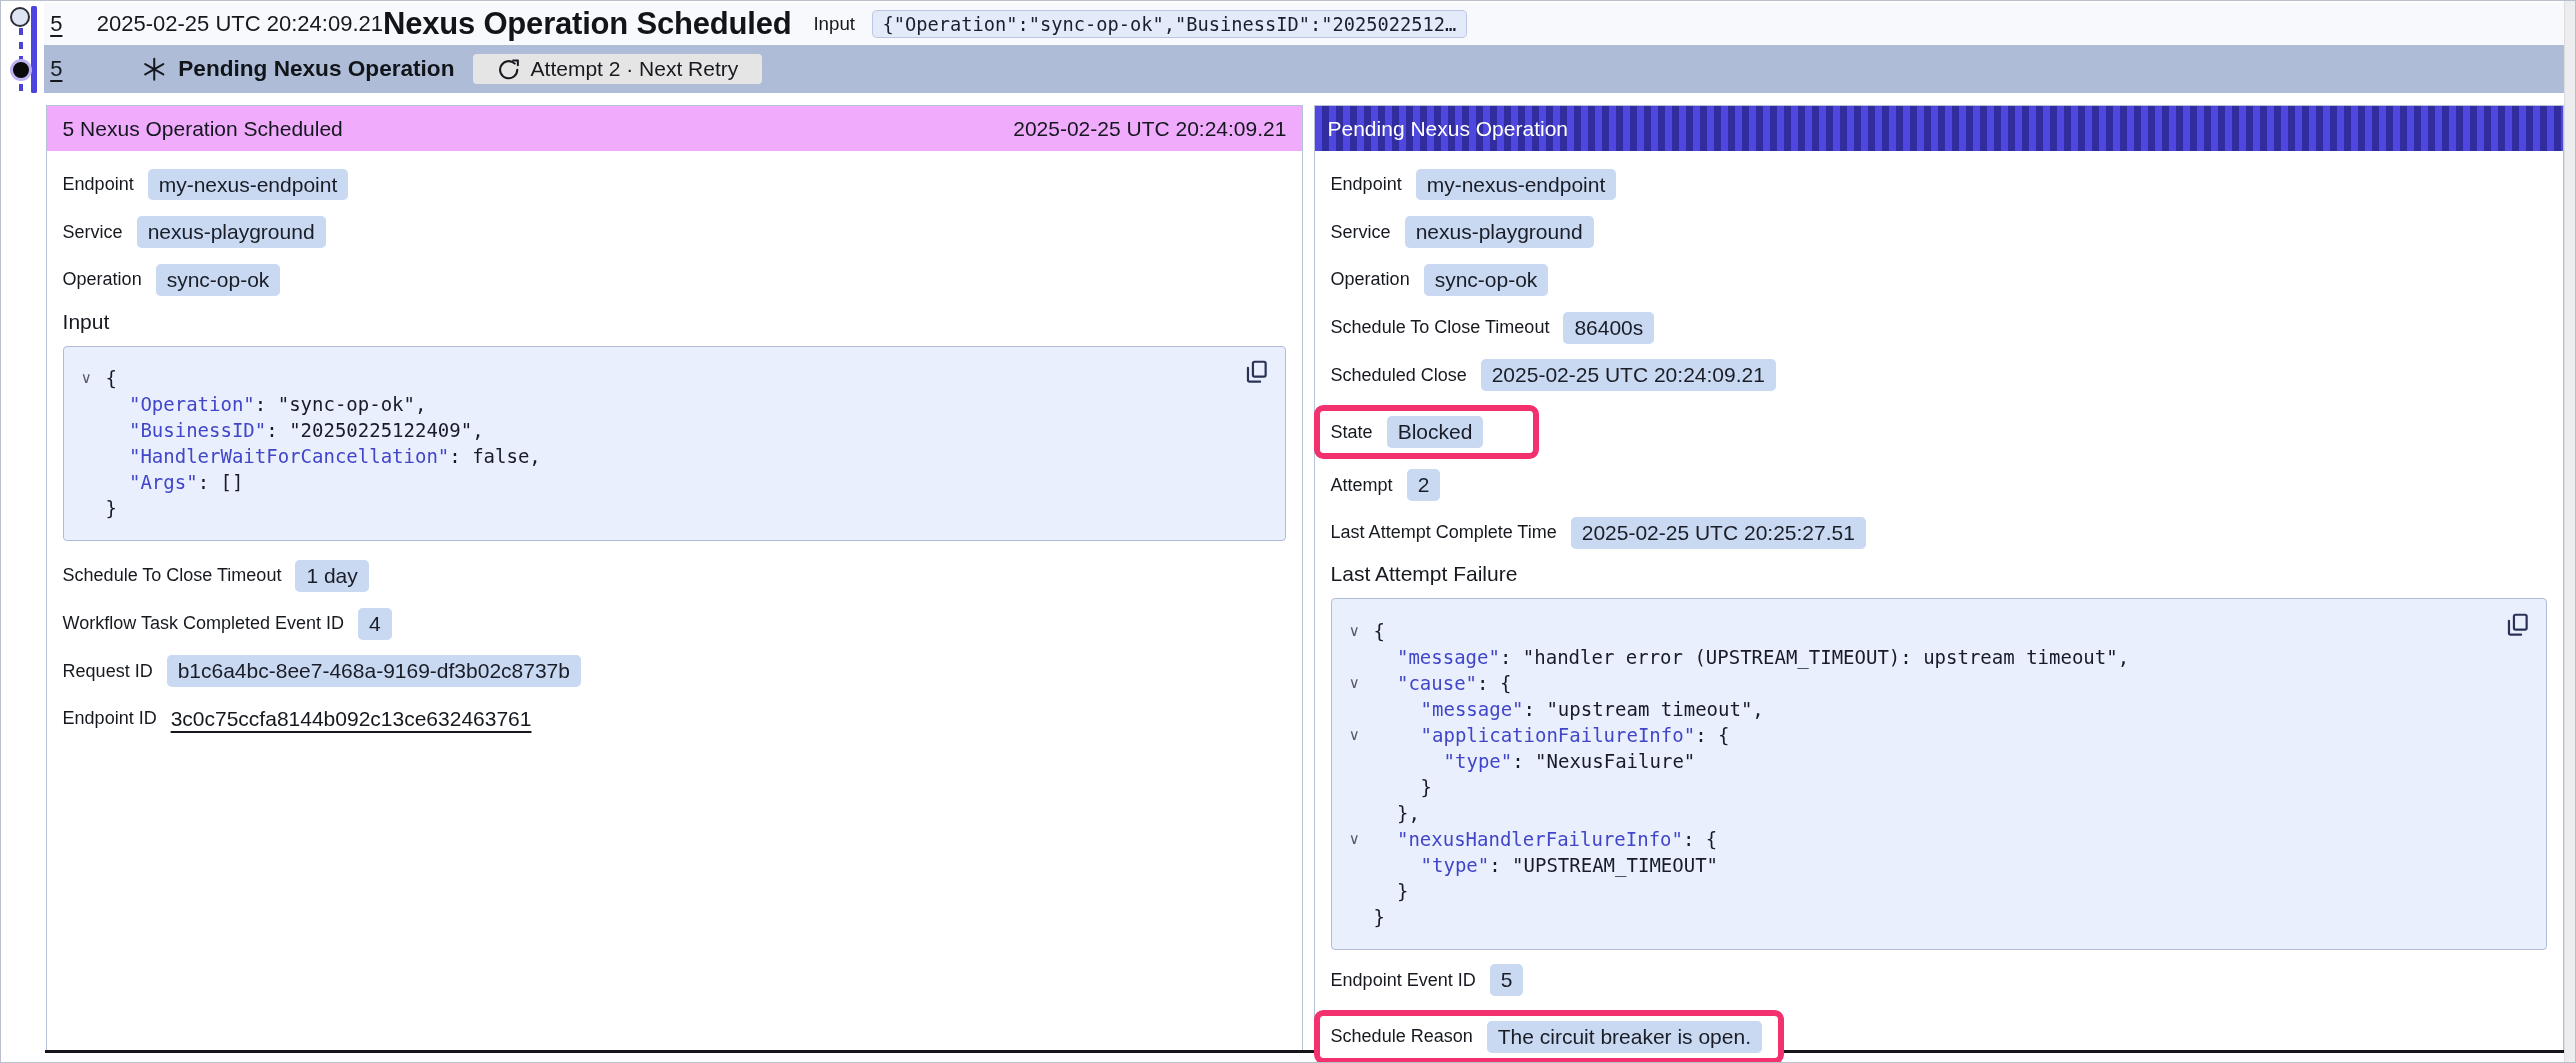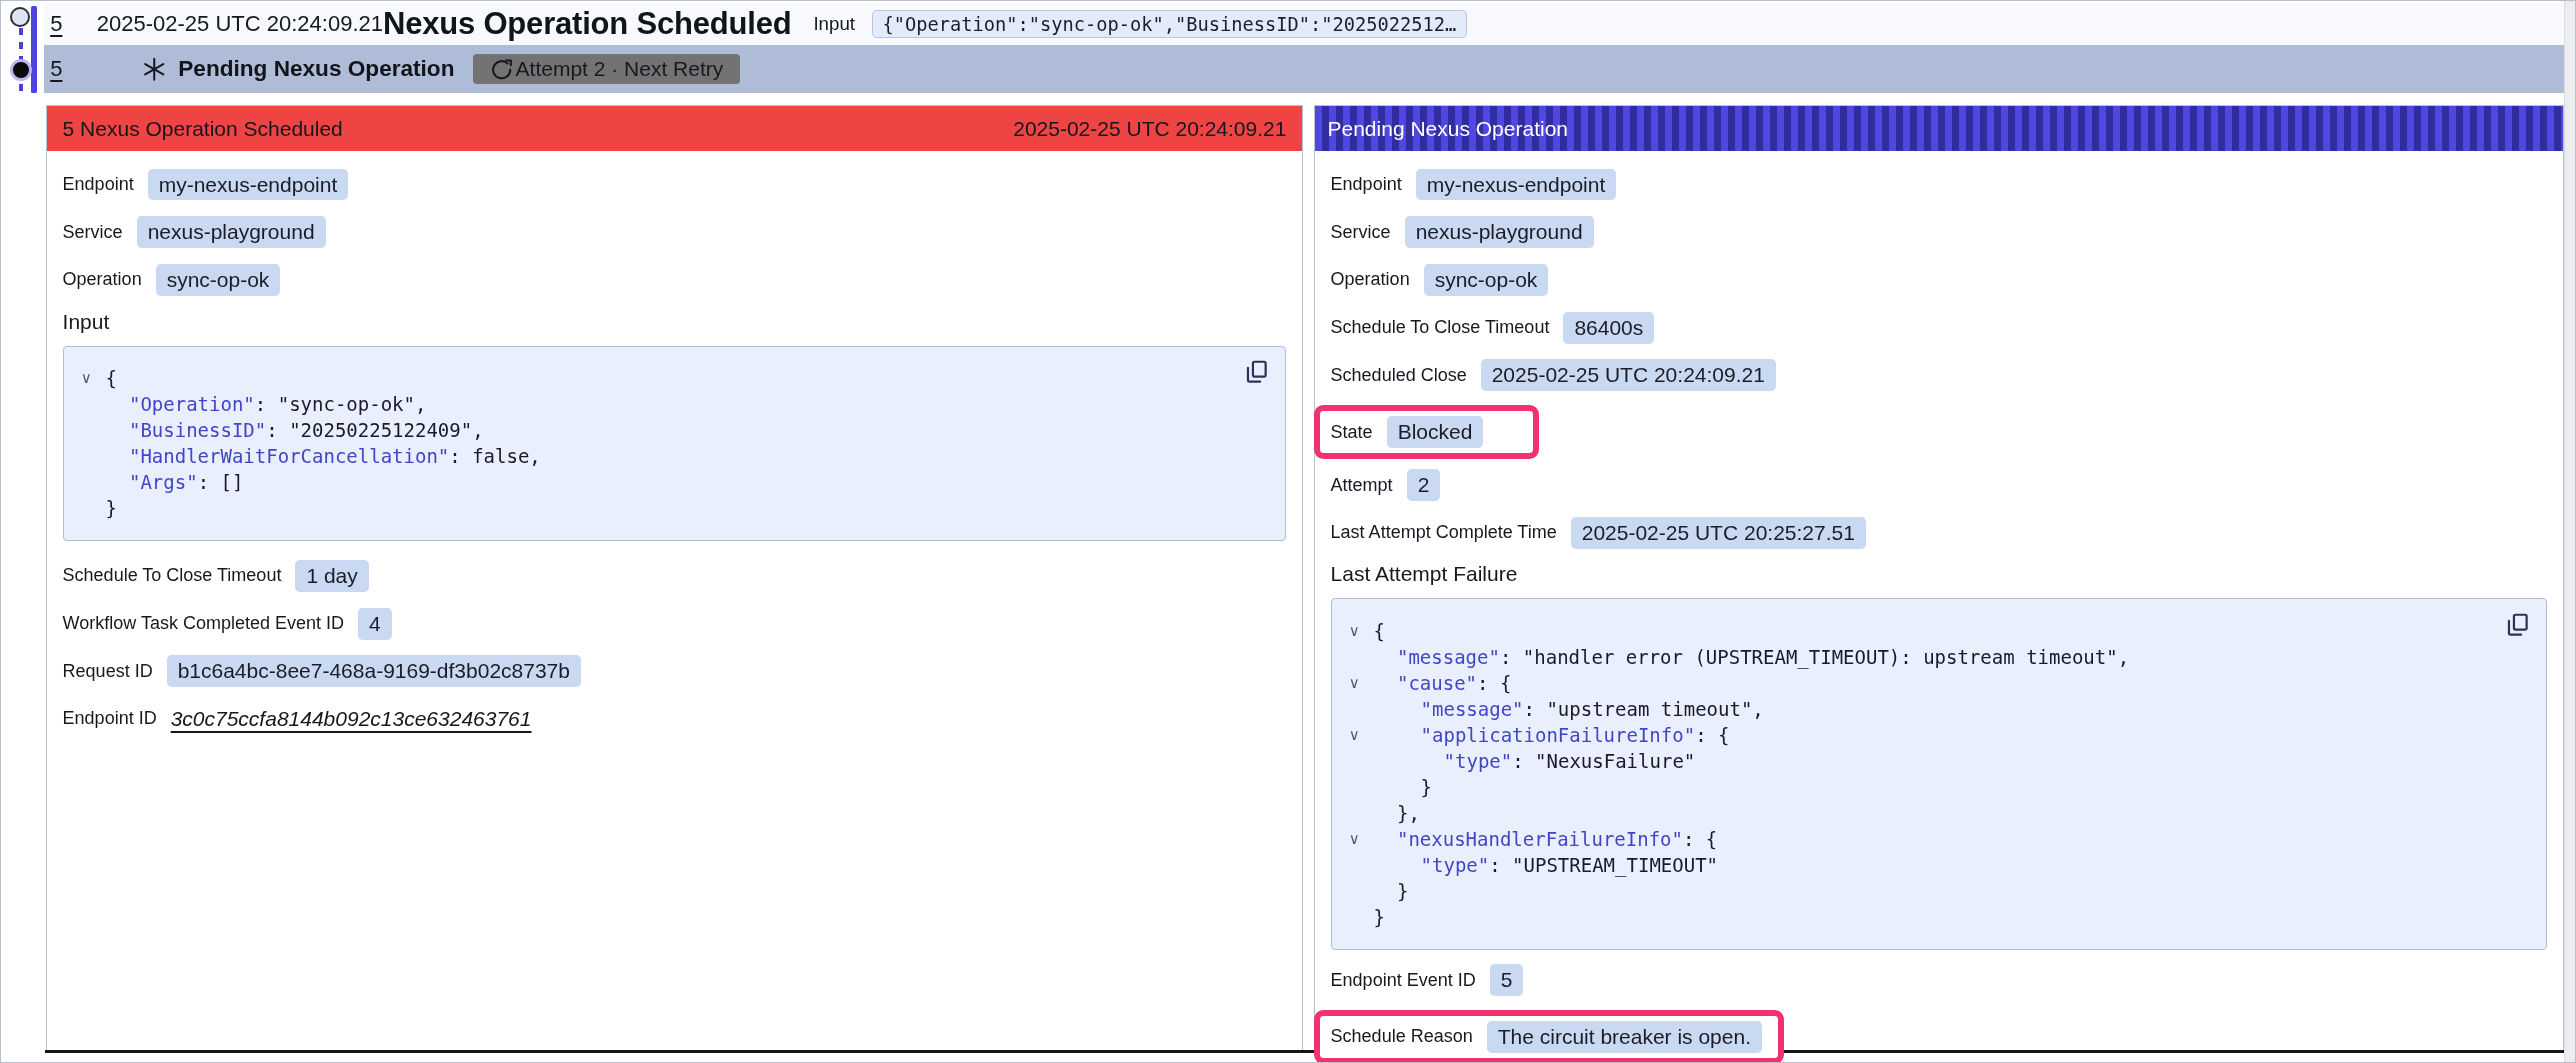--- a/index.html
+++ b/index.html
@@ -20,53 +20,53 @@
   .evt-title { font-size:31px; font-weight:700; color:#111419; letter-spacing:-0.2px; }
   .evt-input-label { font-size:18.7px; color:#15181f; margin-left:22px; }
   .input-pill {
     margin-left:17px; font-family:"DejaVu Sans Mono", monospace; font-size:18.7px;
     background:#e3ebfa; border:1.6px solid #b9c6e4; border-radius:4.7px;
     padding:2.3px 9.4px; color:#1a1f2e; white-space:nowrap;
   }
   .asterisk-icon { margin-left:75px; display:flex; align-items:center; }
   .pending-title { font-size:22.6px; font-weight:700; color:#111419; margin-left:11px; }
   .retry-badge {
-    margin-left:18.7px; display:flex; align-items:center; gap:2px;
-    background:#737373; border-radius:3.9px; height:30px; padding:0 17px;
+    margin-left:18.7px; display:flex; align-items:center; gap:10px;
+    background:#e5e5e5; border-radius:3.9px; height:30px; padding:0 24px;
     font-size:21px; color:#17191f;
   }
 
   
   .timeline { position:absolute; left:0; top:0; width:43px; height:100px; }
   .tl-dotted { position:absolute; left:18px; top:12.5px; width:3.9px; height:81px;
     background:repeating-linear-gradient(to bottom,#4a43d4 0 7px,transparent 7px 14px); }
   .tl-circle-open { position:absolute; left:9.4px; top:6.2px; width:20px; height:20px;
     border:2.3px solid #2d2d35; background:#dde4f4; border-radius:50%; }
   .tl-circle-filled { position:absolute; left:8.6px; top:58px; width:22px; height:22px;
     background:#0a0a0a; border:3.9px solid #bdb2f2; border-radius:50%; }
   .tl-bar { position:absolute; left:30px; top:4.7px; width:5.5px; height:87px; background:#4b44de; border-radius:1.6px; }
 
   
   .details { display:flex; gap:11px; margin:10px 11px 0 45px; height:946px; align-items:stretch; }
   .card { background:#fff; border:1.6px solid #b6c2d6; overflow:visible; }
   .card.left { flex:0 0 1257px; }
   .card.right { flex:1; }
   .card-header { height:45px; display:flex; align-items:center; justify-content:space-between;
-    padding:0 15.6px; font-size:21px; color:#14171e; background:#ef4444; }
+    padding:0 15.6px; font-size:21px; color:#14171e; background:#f0abfc; }
   .card-header.striped {
     background:repeating-linear-gradient(90deg,#4f48e0 0 7px,#322d9f 7px 14px);
     color:#ffffff; font-weight:500; justify-content:flex-start; padding-left:12.5px;
   }
   .card-body { padding:15.6px 15.6px 0 15.6px; }
 
   .frow { display:flex; align-items:center; min-height:36px; margin-bottom:11.7px; }
   .flabel { font-size:18px; color:#16191f; margin-right:14px; white-space:nowrap; }
   .fpill { font-size:21px; color:#1a1d27; background:#c9d9f1; border-radius:4.7px;
     padding:3.9px 11px; white-space:nowrap; }
-  .flink { font-size:21px; color:#15181f; text-decoration:underline; text-underline-offset:4.7px; cursor:pointer;font-style:italic; }
+  .flink { font-size:21px; color:#15181f; text-decoration:underline; text-underline-offset:4.7px; cursor:pointer; }
 
   .section-label { font-size:21px; color:#16191f; margin:1.6px 0 9.4px 0; height:26.5px; }
 
   .codeblock { position:relative; background:#e9effc; border:1.2px solid #aebcd8; border-radius:3.9px;
     padding:18.7px 55px 18.7px 14px; }
   .codeblock.mb-left { margin-bottom:17px; }
   .codeblock.mb-right { margin-bottom:12.5px; }
   .cline { display:flex; }
   .gut { flex:0 0 28px; font-size:15px; line-height:26px; color:#555a66; padding-left:3.1px; cursor:pointer; }
   .ctext { font-family:"DejaVu Sans Mono", monospace; font-size:19px; line-height:26px; white-space:pre; color:#171b2b; }

